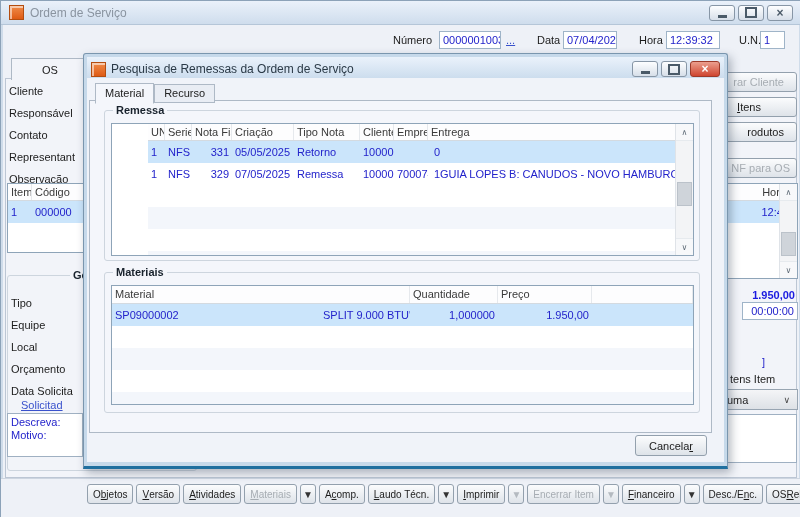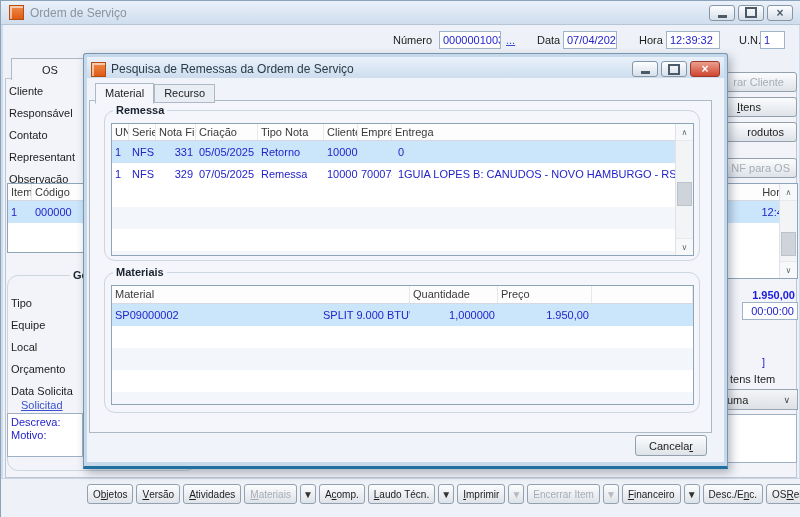--- a/index.html
+++ b/index.html
@@ -63,21 +63,21 @@
   
   .cl-item{width:24px}.cl-cod{flex:1 1 auto;}
   
   .vsb{position:absolute;top:0;right:0;bottom:0;width:17px;background:#f3f4f6;border-left:1px solid #dfe3e8;}
   .sb-btn{position:absolute;left:0;right:0;height:16px;display:flex;align-items:center;justify-content:center;
     color:#5f6b77;font-size:8px;background:#f7f8fa;border-bottom:1px solid #e6eaee;}
   .sb-btn.bottom{bottom:0;border-top:1px solid #e6eaee;border-bottom:none;}
   .sb-thumb{position:absolute;left:1px;right:1px;height:22px;background:#cfd4da;border:1px solid #bbc2ca;}
 
   
-  .groupbox{position:absolute;border:1px solid #cdd5de;border-radius:11px;box-sizing:border-box;}
+  .groupbox{position:absolute;border:1px solid #cdd5de;border-radius:3px;box-sizing:border-box;}
   .legend{position:absolute;top:-8px;left:8px;padding:0 3px;font-weight:bold;color:#18222c;background:#f4f6fb;line-height:14px;}
 
   
   .dialog{position:absolute;left:82px;top:52px;width:645px;height:416px;z-index:10;
     background:#c6d9ea;border:1px solid #7a96ae;border-bottom:3px solid #1f6f9f;
     border-radius:3px 3px 0 0;box-shadow:3px 4px 10px rgba(40,55,75,.35);box-sizing:border-box;}
   .dlg-titlebar{position:absolute;left:3px;right:3px;top:3px;height:21px;
     background:linear-gradient(#eaf2fb,#c8daec);display:flex;align-items:center;padding:12px 4px;box-sizing:border-box;}
   .dlg-titlebar .title{color:#2b3a47;font-size:12px;margin-left:5px;white-space:nowrap;}
   .dlg-content{position:absolute;left:3px;right:3px;top:24px;bottom:4px;background:#f0f3f9;}
@@ -240,21 +240,21 @@
     <div class="dlg-content">
       <div class="tabs">
         <div class="tab active">Material</div>
         <div class="tab">Recurso</div>
       </div>
 
       <div class="tabpage">
 
         <div class="groupbox" style="left:14px;top:9px;width:596px;height:151px;">
           <span class="legend">Remessa</span>
-          <div class="grid" style="left:6px;top:12px;width:583px;height:133px;">
+          <div class="grid" style="left:6px;top:12px;width:583px;height:133px;padding-left:36px;">
             <div class="gh" style="margin-right:17px;">
               <span class="c cw-un">UN</span>
               <span class="c cw-se">Serie</span>
               <span class="c cw-nf" style="text-align:left;">Nota Fiscal</span>
               <span class="c cw-cr">Criação</span>
               <span class="c cw-tn">Tipo Nota</span>
               <span class="c cw-cl">Cliente</span>
               <span class="c cw-em">Empresa</span>
               <span class="c cw-en">Entrega</span>
             </div>

